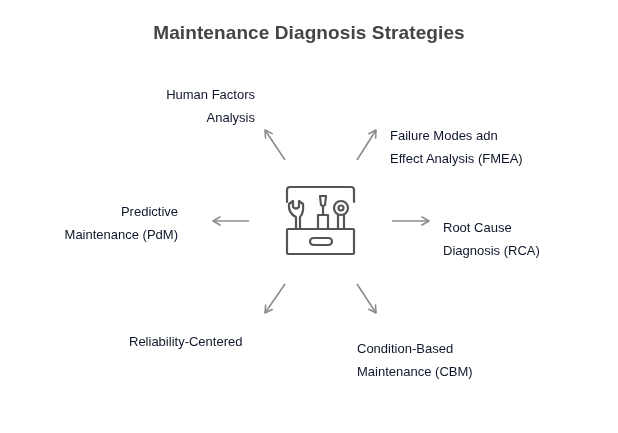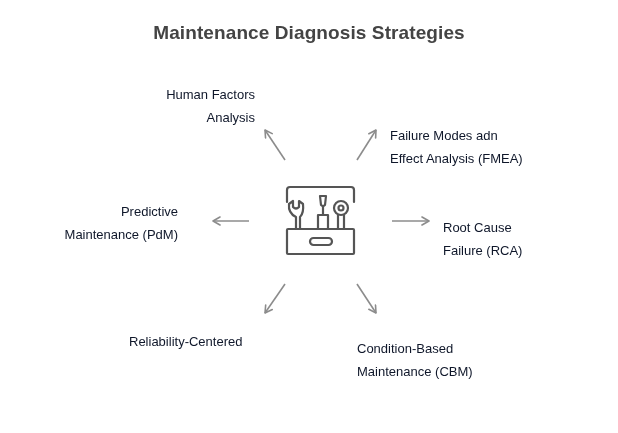--- a/index.html
+++ b/index.html
@@ -57,21 +57,21 @@
   <div>Effect Analysis (FMEA)</div>
 </div>
 
 <div class="label right" style="right:440px; top:200px;">
   <div>Predictive</div>
   <div>Maintenance (PdM)</div>
 </div>
 
 <div class="label left" style="left:443px; top:200px;margin-top:16px;">
   <div>Root Cause</div>
-  <div>Failure (RCA)</div>
+  <div>Diagnosis (RCA)</div>
 </div>
 
 <div class="label left" style="left:129px; top:330px;text-align:right;">
   <div>Reliability-Centered</div>
 </div>
 
 <div class="label left" style="left:357px; top:337px;">
   <div>Condition-Based</div>
   <div>Maintenance (CBM)</div>
 </div>

